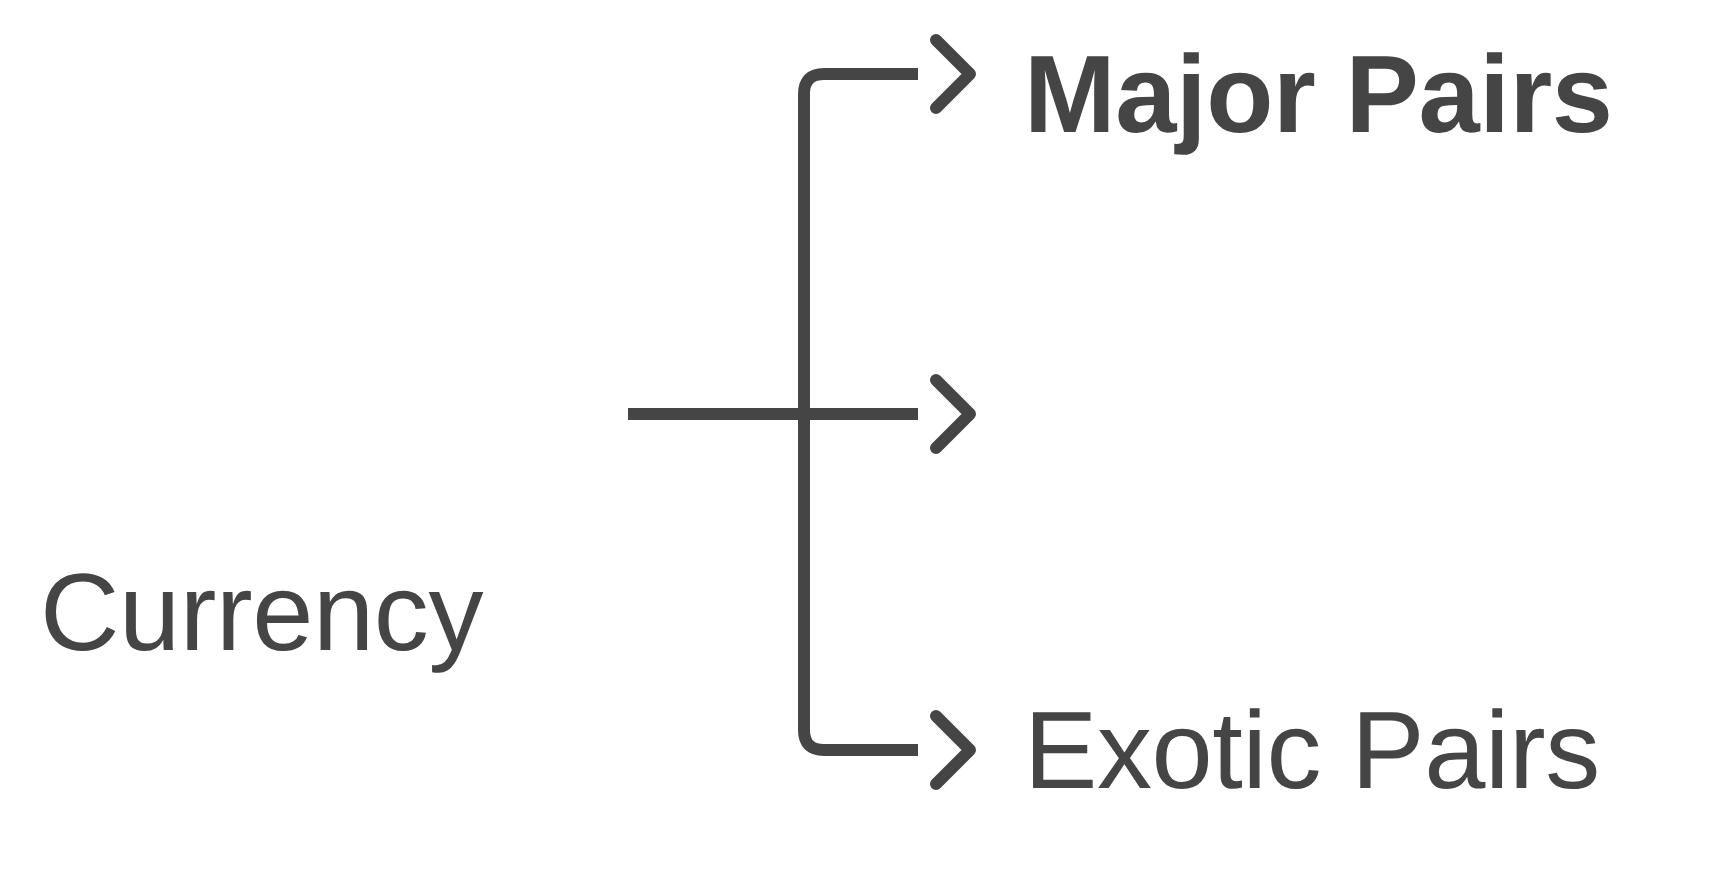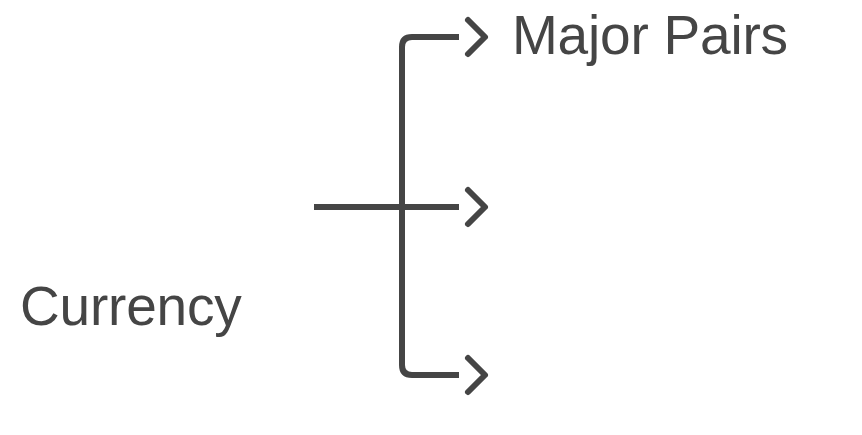--- a/index.html
+++ b/index.html
@@ -37,21 +37,21 @@
   #root-node {
     left: 20px;
     top: 141px;
   }
   .leaf-node {
     left: 512px;
     height: 66px;
     display: flex;
     align-items: center;
   }
-  #leaf-node-0 { top: 2px; }
+  #leaf-node-0 { top: 14px; font-weight: bold; }
   #leaf-node-1 { top: 174px; }
   #leaf-node-2 { top: 342px; }
 </style>
 </head>
 <body>
 
 <div id="canvas">
 
   <svg id="connector-svg" viewBox="0 0 862 435" xmlns="http://www.w3.org/2000/svg">
     <g fill="none" stroke="#454545" stroke-width="6" stroke-linecap="butt" stroke-linejoin="round">
@@ -69,14 +69,15 @@
   </svg>
 
   <div class="node-label" id="root-node">
     <div>Currency</div>
     
   </div>
 
   <div class="node-label leaf-node" id="leaf-node-0">Major Pairs</div>
 
 
+  <div class="node-label leaf-node" id="leaf-node-2">Exotic Pairs</div>
 
 </div>
 
 </body></html>

